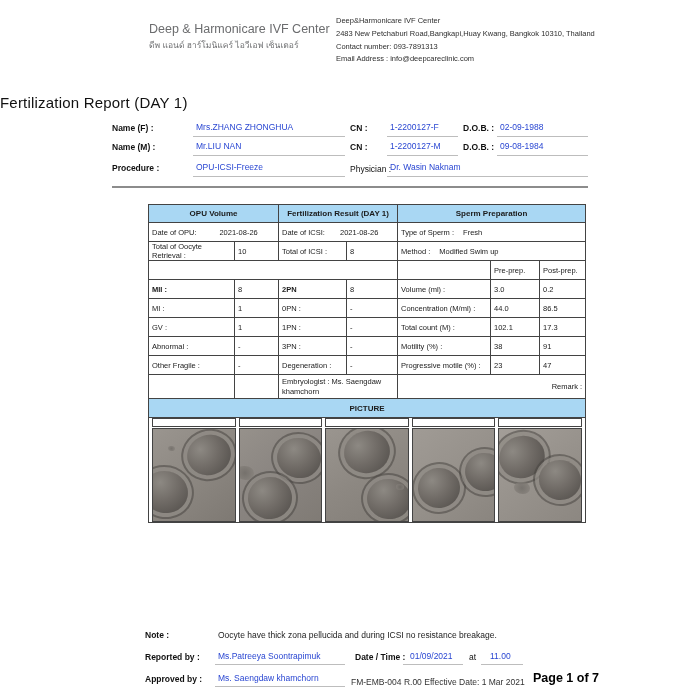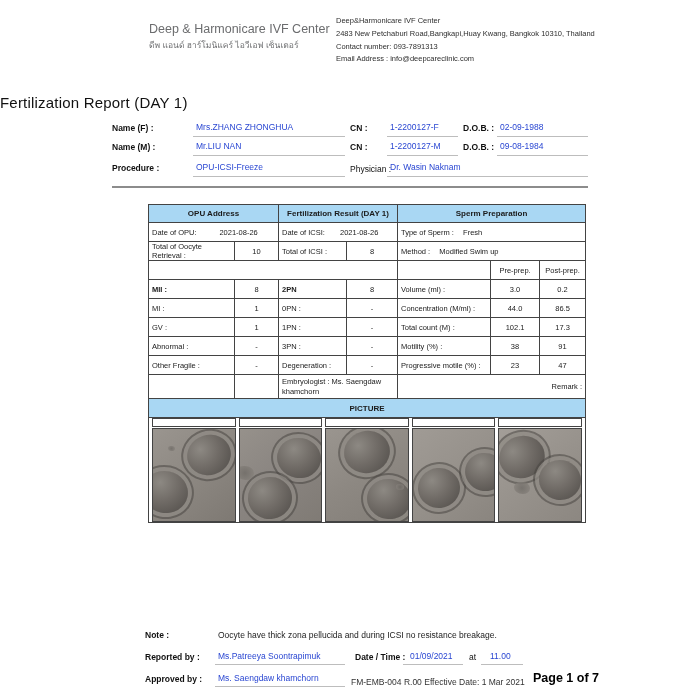--- a/index.html
+++ b/index.html
@@ -23,21 +23,21 @@
   .fl { position:absolute; font-size:8.5px; font-weight:bold; color:#111; white-space:nowrap; }
   .fv { position:absolute; font-size:8.5px; color:#2946d2; white-space:nowrap; }
   .ul { position:absolute; height:1px; background:#bdbdbd; }
   .rule { position:absolute; left:112px; top:186px; width:476px; height:2px; background:#8c8c8c; }
 
   
   table.rep { position:absolute; left:148px; top:204px; width:437px; border-collapse:collapse; table-layout:fixed; font-size:7.5px; color:#1a1a1a; }
   table.rep td, table.rep th { border:1px solid #434343; padding:0 3px; height:19px; overflow:hidden; }
   table.rep th { background:#a9d7f3; font-size:8px; font-weight:bold; height:18px; text-align:center; }
   td.lbl { text-align:left; }
-  td.val { text-align:center; padding:0 1px; }
+  td.val { text-align:left; padding:0 1px; }
   .bold { font-weight:bold; }
   .datecell { }
   .datecell .dl { float:left; }
   .datecell .dv { float:right; margin-right:14%; }
   .pairleft span.v2 { margin-left:7px; }
   td.embr { font-size:7.5px; line-height:9.5px; padding:2px 3px; vertical-align:middle; }
   td.remark { vertical-align:middle;text-align:right; }
   td.picband { background:#a9d7f3; font-weight:bold; font-size:8px; text-align:center; height:15px; }
   td.picarea { padding:2px 0 8px 0; border-top:none; }
   .strip { display:flex; gap:3px; }
@@ -123,21 +123,21 @@
       <col style="width:86px">
         <col style="width:44px">
         <col style="width:68px">
         <col style="width:51px">
       <col style="width:93px">
         <col style="width:49px">
         <col style="width:46px">
     </colgroup>
     <tbody>
         <tr>
-      <th colspan="2">OPU Address</th>
+      <th colspan="2">OPU Volume</th>
       <th colspan="2">Fertilization Result (DAY 1)</th>
       <th colspan="3">Sperm Preparation</th>
     </tr>
     <tr>
       <td colspan="2" class="datecell">
         <span class="dl">Date of OPU:</span>
         <span class="dv">2021-08-26</span>
       </td>
       <td colspan="2" class="datecell">
         <span class="dl">Date of ICSI:</span>

